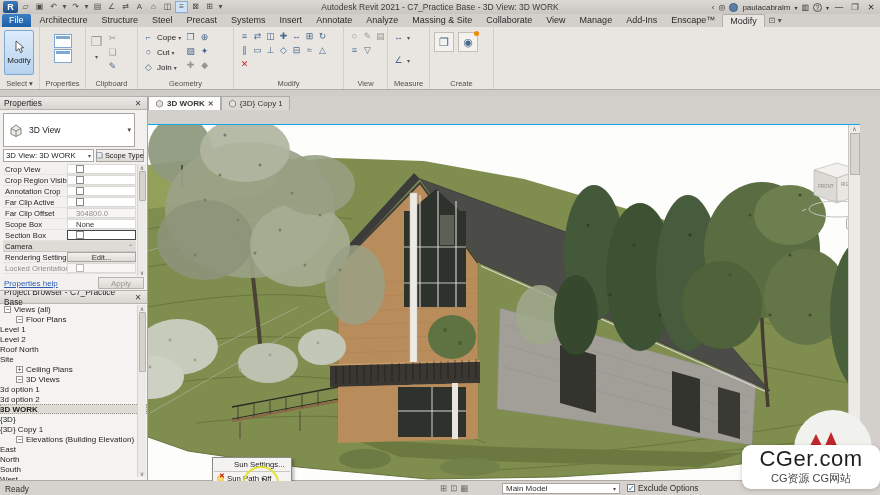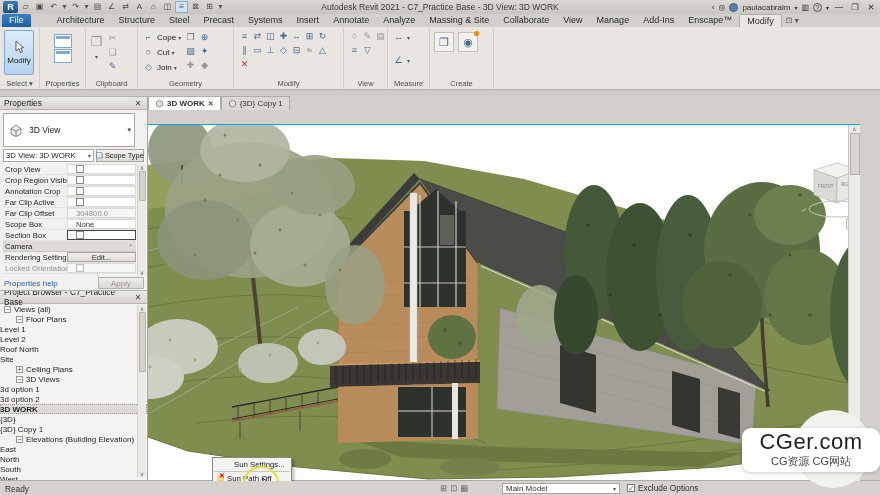--- a/index.html
+++ b/index.html
@@ -11,21 +11,21 @@
 .qi{width:13px;height:12px;line-height:12px;text-align:center;font-size:8px;color:#4a4a46;flex:0 0 13px}
 .qi.car{width:7px;flex-basis:7px;color:#555}
 .qi.active{background:#cfe1f4;border:1px solid #86add5;line-height:10px}
 .wtitle{position:absolute;left:50%;transform:translateX(-50%);font-size:8.5px;color:#3a3a38;white-space:nowrap}
 .tright{margin-left:auto;display:flex;align-items:center;gap:4px;font-size:8px;color:#333}
 .avatar{width:9px;height:9px;border-radius:50%;background:#5b7fa6;border:1px solid #3f5f83}
 .winbtn{width:12px;text-align:center;color:#333;font-size:8.5px}
 
 .tabrow{position:absolute;left:0;top:14px;width:880px;height:13px;background:#d3d0cc;display:flex;align-items:stretch;padding-left:2px;font-size:9px}
 .rtab{padding:0 7px;line-height:13px;color:#2b2b29;white-space:nowrap}
-.rtab.file{background:linear-gradient(#3d7fc4,#1d5fa8);color:#fff;border-radius:2px 2px 0 0;margin-right:19px}
+.rtab.file{background:linear-gradient(#3d7fc4,#1d5fa8);color:#fff;border-radius:2px 2px 0 0;margin-right:2px}
 .rtab.active{background:#e9e6e2;border:1px solid #b2afab;border-bottom:none;border-radius:2px 2px 0 0}
 .rtab.mini{padding:0 4px;color:#555;font-size:8px}
 
 .ribbon{position:absolute;left:0;top:27px;width:880px;height:63px;background:#e9e6e2;border-bottom:1px solid #b0ada9;display:flex}
 .panel{position:relative;border-right:1px solid #d2cfca;padding:3px 4px 12px 4px;display:flex;gap:3px}
 .plabel{position:absolute;bottom:1px;left:0;right:0;text-align:center;font-size:7.5px;color:#4f4f4d;white-space:nowrap}
 .bigbtn{width:30px;height:45px;background:linear-gradient(#ddebfb,#b6d2ee);border:1px solid #7ea8d4;border-radius:2px;display:flex;flex-direction:column;align-items:center;justify-content:center;font-size:8px;gap:2px}
 .si{display:inline-block;width:13px;height:13px;line-height:13px;text-align:center;font-size:9px;color:#46698e}
 .si.g{color:#98958f}
 .si.red{color:#c03030}
@@ -54,21 +54,21 @@
 .plab.dis{color:#8f8d89}
 .pval{flex:1;background:#fff;border:1px solid #dbd9d5;display:flex;align-items:center;padding:0 8px;color:#333}
 .pval.dis{color:#908e8a;background:#f7f6f4}
 .pval.foc{border:1px solid #46464a}
 .cb{width:8px;height:8px;border:1px solid #8a8a86;background:#fff;margin:auto 0}
 .grph{height:11px;background:#dfdcd7;display:flex;align-items:center;padding-left:2px;border-bottom:1px solid #cac7c2;color:#1e1e1c}
 .grph .pin{margin-left:auto;margin-right:3px;font-size:6px;color:#666}
 .vscr{position:absolute;width:9px;background:#eceae6;border-left:1px solid #d6d3ce;display:flex;flex-direction:column;align-items:center;font-size:6px;color:#6a6a66}
 .thumb{width:7px;background:#d6d3cd;border:1px solid #b5b2ac;border-radius:1px}
 .pfoot{position:absolute;bottom:1px;left:4px;right:3px;display:flex;justify-content:space-between;align-items:center;font-size:8px}
-.plink{color:#2a5db0;}
+.plink{color:#2a5db0;text-decoration:underline}
 .applybtn{width:46px;height:12px;background:linear-gradient(#efedea,#dcd9d4);border:1px solid #b5b2ac;color:#9b9893;font-size:8px;text-align:center;line-height:11px}
 .browser{position:absolute;left:0;top:290px;width:148px;height:190px;background:#f4f3f1;border-right:1px solid #a9a6a2;border-top:1px solid #b5b2ae;overflow:hidden}
 .tree{font-size:8px;color:#1e1e1c}
 .trow{display:flex;align-items:center;height:10px;white-space:nowrap}
 .texp{width:7px;height:7px;border:1px solid #98958e;background:#fff;font-size:7px;line-height:5px;text-align:center;margin-right:3px;color:#333;flex:0 0 7px}
 .i0{padding-left:4px}.i1{padding-left:16px}.i2{}
 .trow.sel{background:#dedbd5;font-weight:bold;outline:1px dotted #9a978f;outline-offset:-1px}
 
 .canvas{position:absolute;left:148px;top:96px;width:732px;height:384px;background:#d3d0cc}
 .vtabs{height:14px;display:flex;align-items:stretch}
@@ -93,21 +93,21 @@
 .status{position:absolute;left:0;top:480px;width:880px;height:15px;background:#d6d3ce;border-top:1px solid #aeaba6;font-size:8.3px;color:#2e2e2c}
 .st-ready{position:absolute;left:5px;top:3px}
 .st-icons{position:absolute;left:440px;top:2px;display:flex;gap:3px;font-size:8.5px;color:#6b6b67}
 .st-combo{position:absolute;left:502px;top:2px;width:118px;height:11px;background:#fff;border:1px solid #a9a6a2;display:flex;align-items:center;padding:0 3px;font-size:8px}
 .st-combo .c-car{margin-left:auto;font-size:6px;color:#555}
 .st-x{position:absolute;left:627px;top:2px;display:flex;align-items:center;gap:3px}
 .cbx{width:8px;height:8px;border:1px solid #7a7a76;background:#fff;color:#2a6aa8;font-size:8px;line-height:7px;text-align:center}
 
 .logoc{position:absolute;left:794px;top:410px;width:78px;height:78px;border-radius:50%;background:#f1f1ee;z-index:19}
 .logotri{position:absolute;left:806px;top:430px;z-index:20}
-.wm{position:absolute;left:742px;top:428px;width:138px;height:44px;background:#fff;border-radius:9px;z-index:21;display:flex;flex-direction:column;align-items:center;justify-content:center;box-shadow:0 1px 4px rgba(0,0,0,.2)}
+.wm{position:absolute;left:742px;top:445px;width:138px;height:44px;background:#fff;border-radius:9px;z-index:21;display:flex;flex-direction:column;align-items:center;justify-content:center;box-shadow:0 1px 4px rgba(0,0,0,.2)}
 .wm1{font-size:22px;color:#1f1f1d;letter-spacing:.5px;line-height:22px}
 .wm2{font-size:11px;color:#46464a;margin-top:1px}
 </style>
 </head>
 <body>
 
 <div id="app">
 
   <div class="titlebar">
     <span class="rlogo">R</span>

